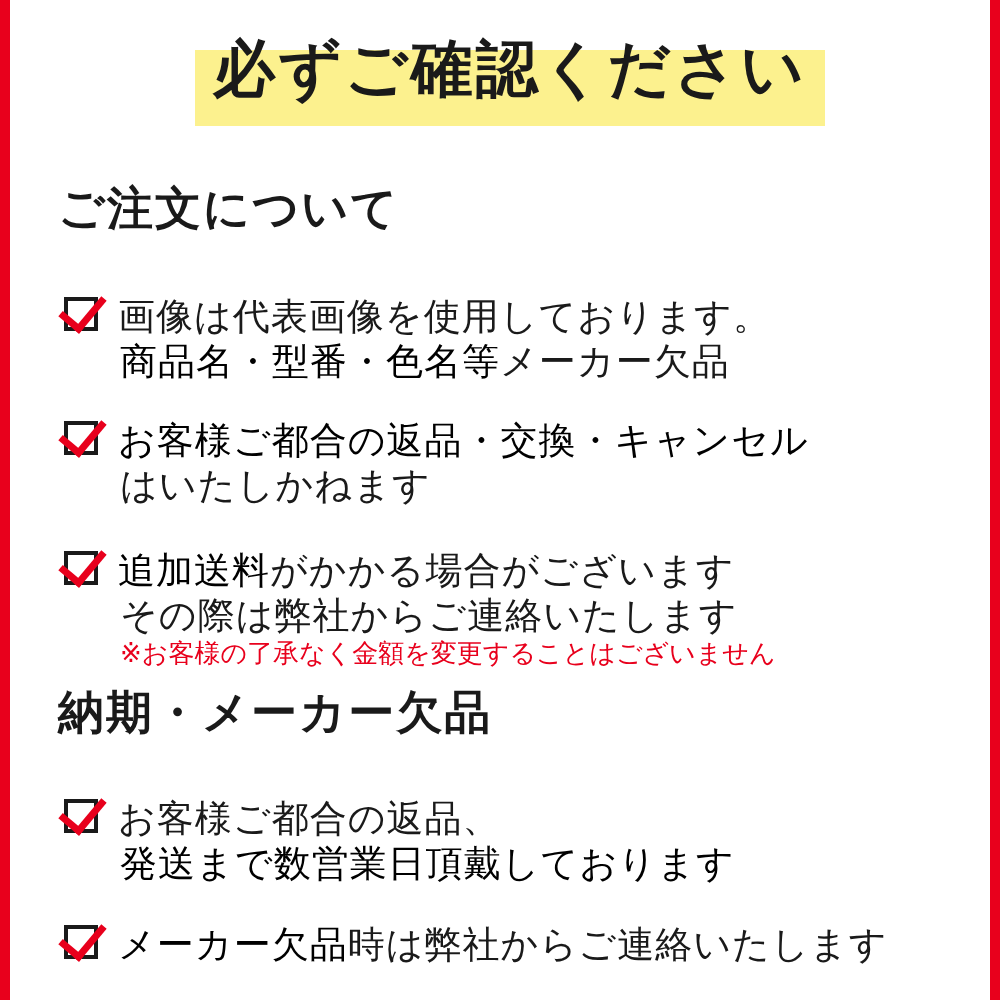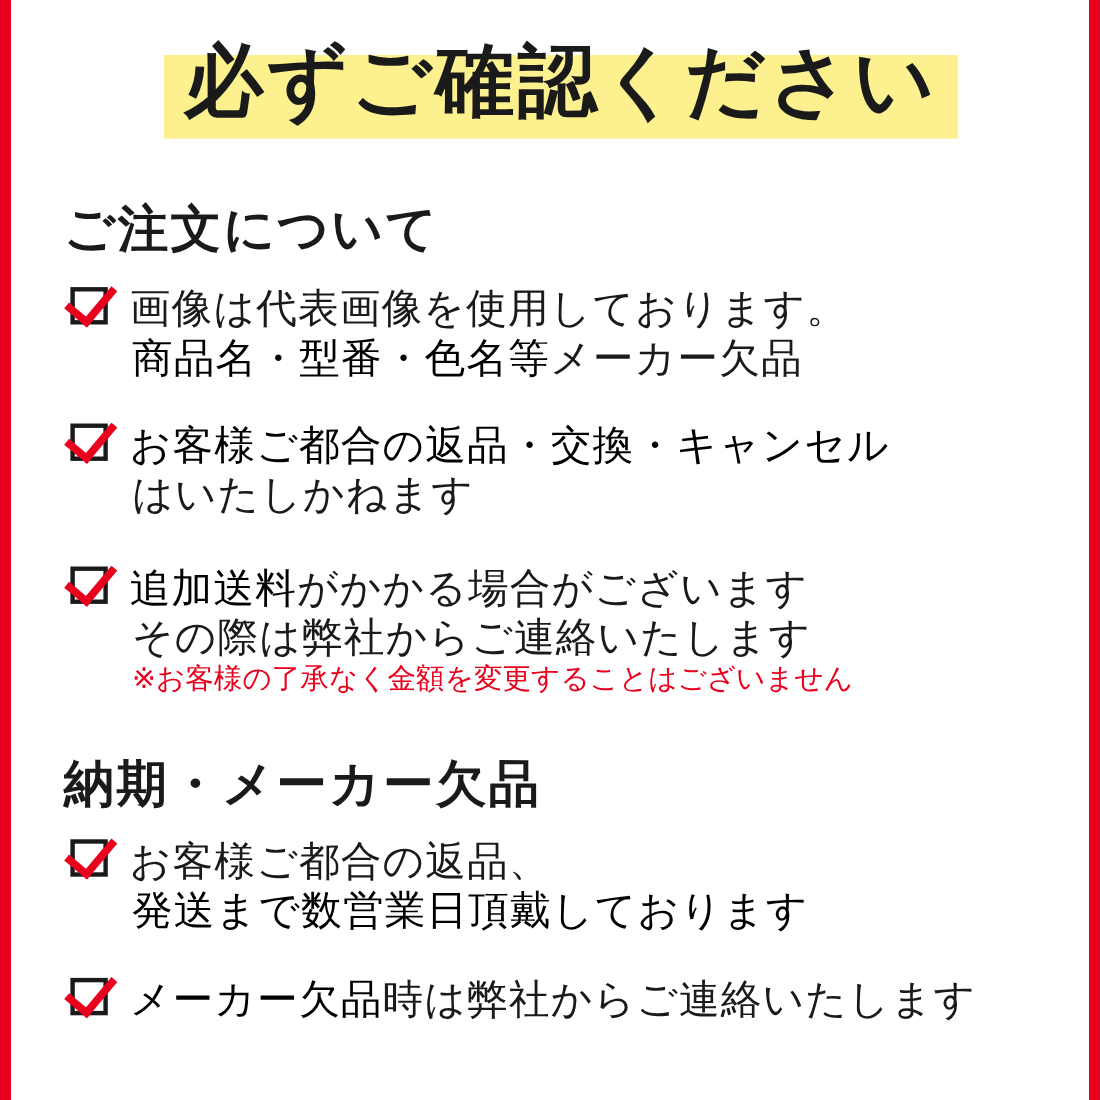--- a/index.html
+++ b/index.html
@@ -49,21 +49,21 @@
     left: 0;
     right: 0;
     top: 14px;
     height: 76px;
     background: #fcf18e;
     z-index: 0;
   }
   .title-text {
     position: relative;
     z-index: 1;
-    font-size: 72px;
+    font-size: 62px;
     line-height: 1.05;
     font-weight: bold;
     color: #1a1a1a;
     letter-spacing: 3px;
     white-space: nowrap;
   }
 
   
   .section-heading {
     position: absolute;
@@ -74,20 +74,21 @@
     white-space: nowrap;
   }
   #heading-order { left: 38px; top: 178px; }
   #heading-delivery { left: 38px; top: 682px; }
 
   
   .item {
     position: absolute;
     left: 44px;
     width: 920px;
+    margin-top: 36px;
   }
   .item .row {
     display: block;
     white-space: nowrap;
     font-size: 37px;
     line-height: 1.22;
     letter-spacing: 1px;
     color: #1a1a1a;
   }
   .item .row.indent {

